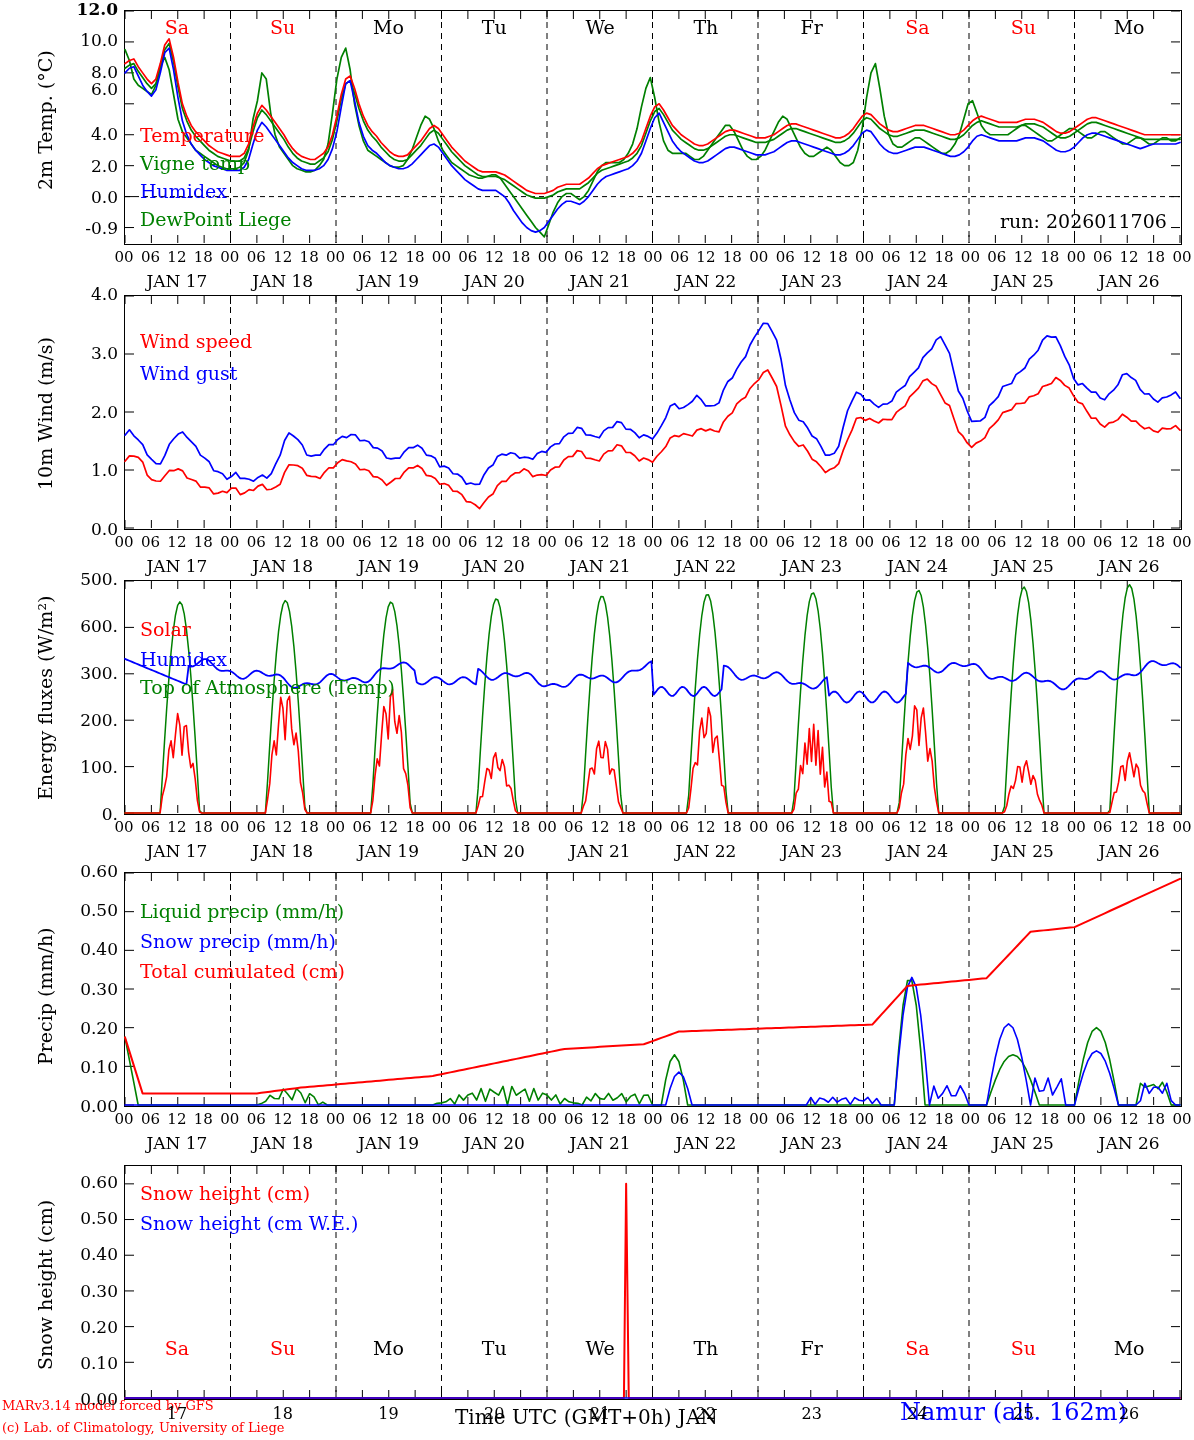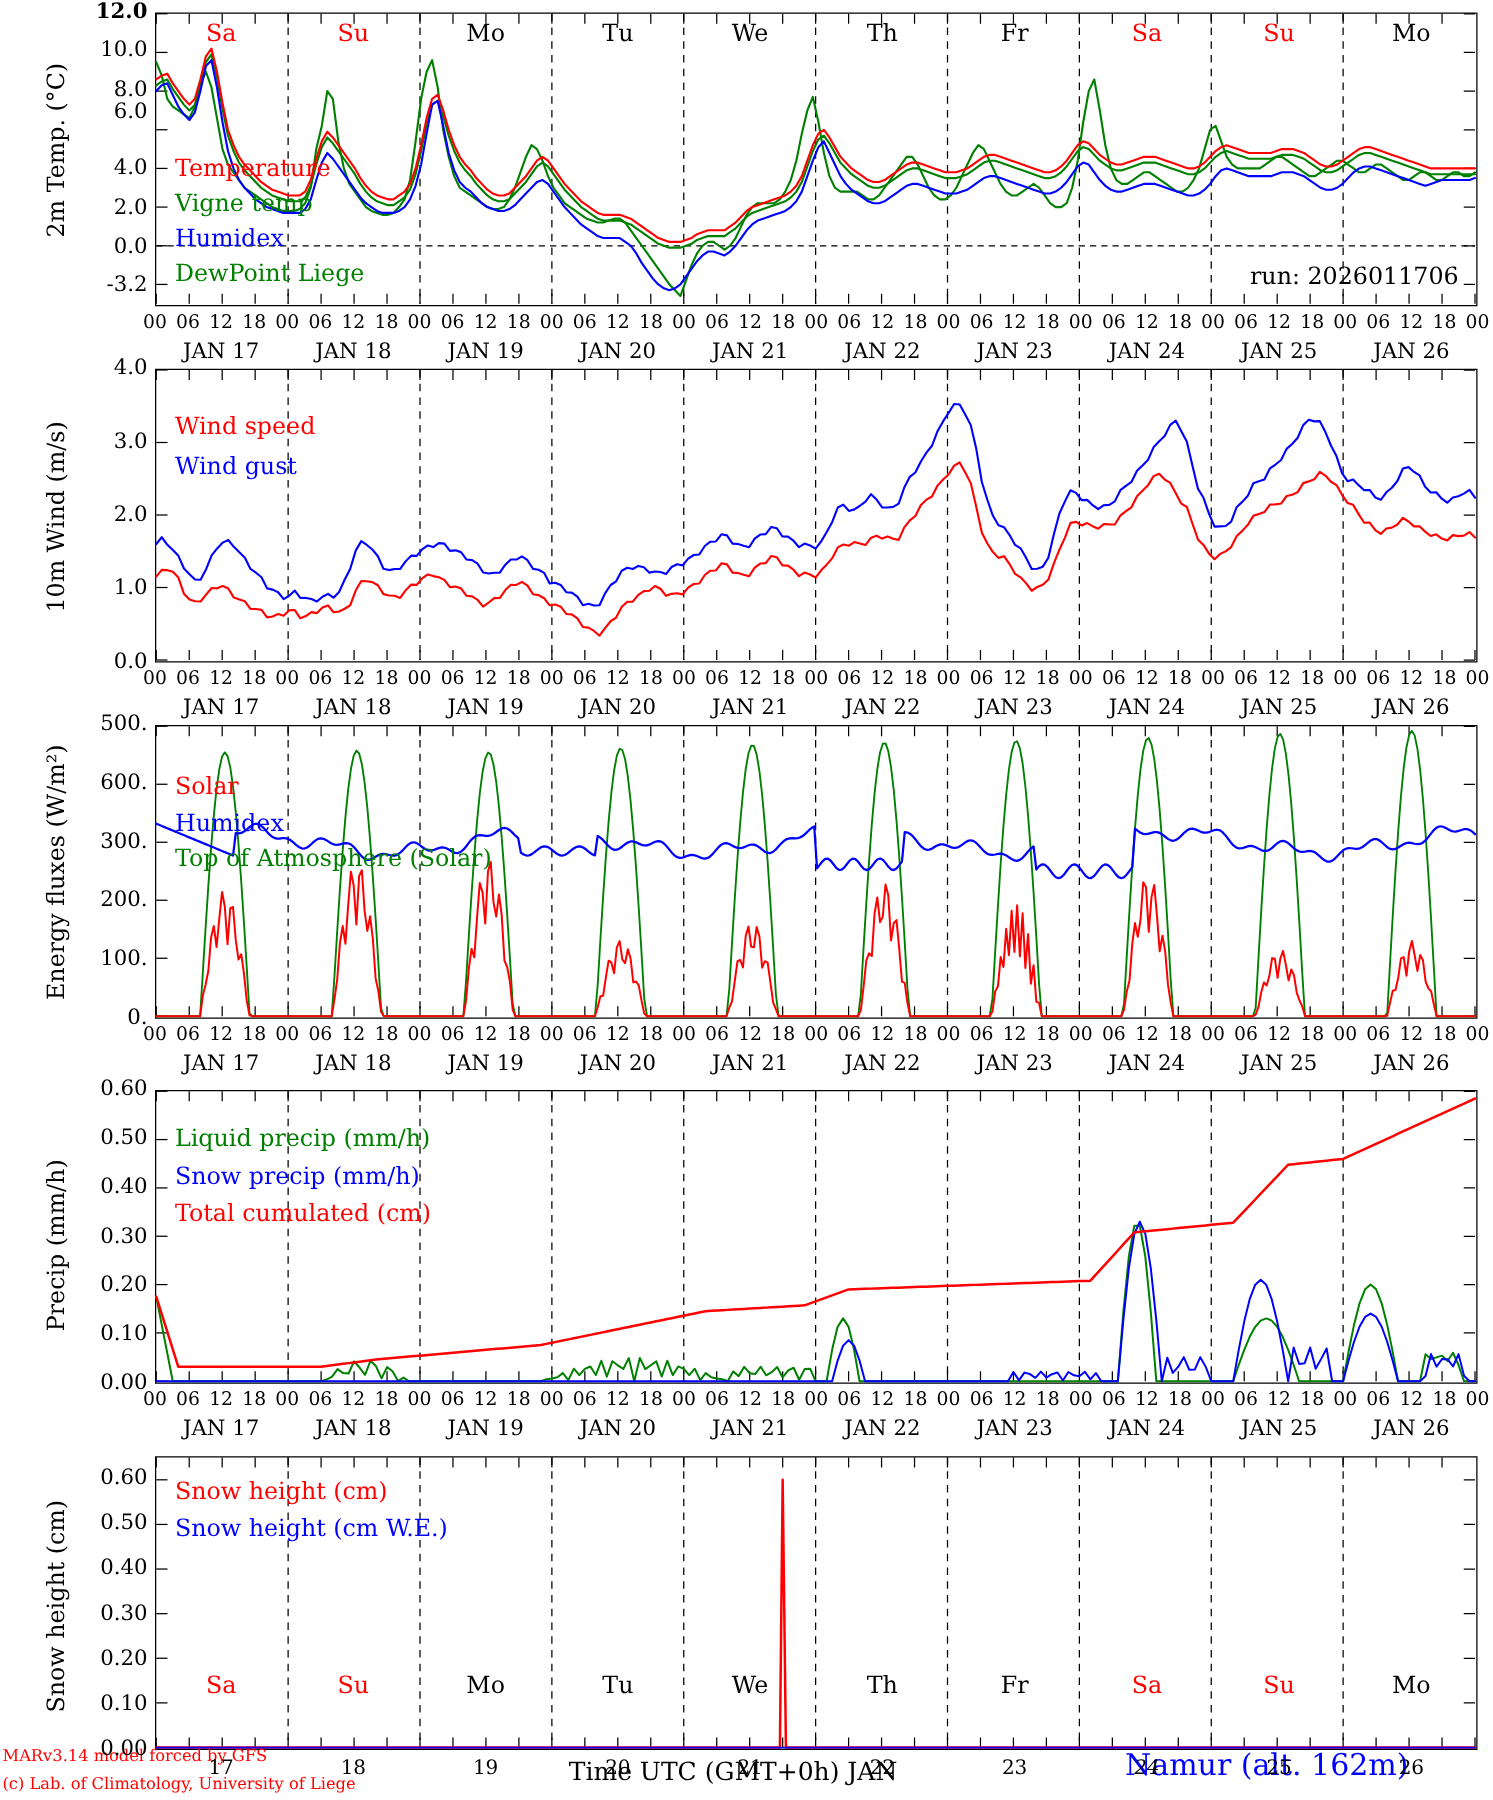--- a/index.html
+++ b/index.html
@@ -369,21 +369,21 @@
           <line x1="1028.625" y1="0" x2="1028.625" y2="8" stroke="#000" stroke-width="1"></line>
           <line x1="1055" y1="232" x2="1055" y2="224" stroke="#000" stroke-width="1"></line>
           <path d="M0.00,232.00 L2.19,232.00 L4.39,232.00 L6.58,232.00 L8.77,232.00 L10.97,232.00 L13.16,232.00 L15.35,232.00 L17.55,232.00 L19.74,232.00 L21.93,232.00 L24.13,232.00 L26.32,232.00 L28.51,232.00 L30.71,232.00 L32.90,232.00 L35.09,232.00 L37.29,196.62 L39.48,161.09 L41.67,127.70 L43.87,97.47 L46.06,71.31 L48.25,50.01 L50.45,34.22 L52.64,24.41 L54.83,20.89 L57.03,23.75 L59.22,32.91 L61.41,48.10 L63.61,68.85 L65.80,94.54 L67.99,124.39 L70.19,157.49 L72.38,192.85 L74.57,229.40 L76.77,232.00 L78.96,232.00 L81.15,232.00 L83.35,232.00 L85.54,232.00 L87.73,232.00 L89.93,232.00 L92.12,232.00 L94.31,232.00 L96.51,232.00 L98.70,232.00 L100.89,232.00 L103.09,232.00 L105.28,232.00 L107.47,232.00 L109.67,232.00 L111.86,232.00 L114.05,232.00 L116.25,232.00 L118.44,232.00 L120.63,232.00 L122.83,232.00 L125.02,232.00 L127.21,232.00 L129.41,232.00 L131.60,232.00 L133.79,232.00 L135.99,232.00 L138.18,232.00 L140.37,232.00 L142.57,200.04 L144.76,164.12 L146.95,130.25 L149.15,99.46 L151.34,72.68 L153.53,50.72 L155.73,34.24 L157.92,23.75 L160.11,19.56 L162.31,21.80 L164.50,30.40 L166.69,45.10 L168.89,65.45 L171.08,90.85 L173.27,120.51 L175.47,153.55 L177.66,188.96 L179.85,225.68 L182.05,232.00 L184.24,232.00 L186.43,232.00 L188.63,232.00 L190.82,232.00 L193.01,232.00 L195.21,232.00 L197.40,232.00 L199.59,232.00 L201.79,232.00 L203.98,232.00 L206.17,232.00 L208.37,232.00 L210.56,232.00 L212.75,232.00 L214.95,232.00 L217.14,232.00 L219.33,232.00 L221.53,232.00 L223.72,232.00 L225.91,232.00 L228.11,232.00 L230.30,232.00 L232.49,232.00 L234.69,232.00 L236.88,232.00 L239.07,232.00 L241.27,232.00 L243.46,232.00 L245.65,232.00 L247.85,203.89 L250.04,168.06 L252.23,134.16 L254.43,103.22 L256.62,76.18 L258.81,53.85 L261.01,36.91 L263.20,25.88 L265.40,21.08 L267.59,22.67 L269.78,30.59 L271.98,44.60 L274.17,64.29 L276.36,89.04 L278.56,118.13 L280.75,150.66 L282.94,185.65 L285.14,222.04 L287.33,232.00 L289.52,232.00 L291.72,232.00 L293.91,232.00 L296.10,232.00 L298.30,232.00 L300.49,232.00 L302.68,232.00 L304.88,232.00 L307.07,232.00 L309.26,232.00 L311.46,232.00 L313.65,232.00 L315.84,232.00 L318.04,232.00 L320.23,232.00 L322.42,232.00 L324.62,232.00 L326.81,232.00 L329.00,232.00 L331.20,232.00 L333.39,232.00 L335.58,232.00 L337.78,232.00 L339.97,232.00 L342.16,232.00 L344.36,232.00 L346.55,232.00 L348.74,232.00 L350.94,232.00 L353.13,207.16 L355.32,170.64 L357.52,135.98 L359.71,104.22 L361.90,76.32 L364.10,53.14 L366.29,35.37 L368.48,23.55 L370.68,18.03 L372.87,19.00 L375.06,26.40 L377.26,40.03 L379.45,59.46 L381.64,84.12 L383.84,113.25 L386.03,145.98 L388.22,181.30 L390.42,218.16 L392.61,232.00 L394.80,232.00 L397.00,232.00 L399.19,232.00 L401.38,232.00 L403.58,232.00 L405.77,232.00 L407.96,232.00 L410.16,232.00 L412.35,232.00 L414.54,232.00 L416.74,232.00 L418.93,232.00 L421.12,232.00 L423.32,232.00 L425.51,232.00 L427.70,232.00 L429.90,232.00 L432.09,232.00 L434.28,232.00 L436.48,232.00 L438.67,232.00 L440.86,232.00 L443.06,232.00 L445.25,232.00 L447.44,232.00 L449.64,232.00 L451.83,232.00 L454.02,232.00 L456.22,232.00 L458.41,210.60 L460.60,173.48 L462.80,138.13 L464.99,105.61 L467.18,76.93 L469.38,52.93 L471.57,34.35 L473.76,21.76 L475.96,15.52 L478.15,15.84 L480.34,22.69 L482.54,35.88 L484.73,55.01 L486.92,79.48 L489.12,108.58 L491.31,141.41 L493.50,176.98 L495.70,214.21 L497.89,232.00 L500.08,232.00 L502.28,232.00 L504.47,232.00 L506.66,232.00 L508.86,232.00 L511.05,232.00 L513.24,232.00 L515.44,232.00 L517.63,232.00 L519.82,232.00 L522.02,232.00 L524.21,232.00 L526.40,232.00 L528.60,232.00 L530.79,232.00 L532.98,232.00 L535.18,232.00 L537.37,232.00 L539.56,232.00 L541.76,232.00 L543.95,232.00 L546.14,232.00 L548.34,232.00 L550.53,232.00 L552.72,232.00 L554.92,232.00 L557.11,232.00 L559.30,232.00 L561.50,232.00 L563.69,214.22 L565.88,176.66 L568.08,140.78 L570.27,107.65 L572.46,78.29 L574.66,53.58 L576.85,34.27 L579.04,20.95 L581.24,14.00 L583.43,13.66 L585.62,19.92 L587.82,32.60 L590.01,51.31 L592.20,75.49 L594.40,104.40 L596.59,137.18 L598.78,172.83 L600.98,210.26 L603.17,232.00 L605.36,232.00 L607.56,232.00 L609.75,232.00 L611.94,232.00 L614.14,232.00 L616.33,232.00 L618.52,232.00 L620.72,232.00 L622.91,232.00 L625.10,232.00 L627.30,232.00 L629.49,232.00 L631.68,232.00 L633.88,232.00 L636.07,232.00 L638.26,232.00 L640.46,232.00 L642.65,232.00 L644.84,232.00 L647.04,232.00 L649.23,232.00 L651.42,232.00 L653.62,232.00 L655.81,232.00 L658.00,232.00 L660.20,232.00 L662.39,232.00 L664.58,232.00 L666.78,232.00 L668.97,217.93 L671.16,180.03 L673.36,143.70 L675.55,110.04 L677.74,80.08 L679.94,54.70 L682.13,34.70 L684.32,20.66 L686.52,13.02 L688.71,12.00 L690.90,17.65 L693.10,29.77 L695.29,48.02 L697.48,71.83 L699.68,100.49 L701.87,133.13 L704.06,168.76 L706.26,206.31 L708.45,232.00 L710.64,232.00 L712.84,232.00 L715.03,232.00 L717.22,232.00 L719.42,232.00 L721.61,232.00 L723.80,232.00 L726.00,232.00 L728.19,232.00 L730.38,232.00 L732.58,232.00 L734.77,232.00 L736.96,232.00 L739.16,232.00 L741.35,232.00 L743.54,232.00 L745.74,232.00 L747.93,232.00 L750.12,232.00 L752.32,232.00 L754.51,232.00 L756.70,232.00 L758.90,232.00 L761.09,232.00 L763.28,232.00 L765.48,232.00 L767.67,232.00 L769.86,232.00 L772.06,232.00 L774.25,221.66 L776.44,183.26 L778.64,146.34 L780.83,112.01 L783.02,81.31 L785.22,55.17 L787.41,34.38 L789.60,19.57 L791.80,11.19 L793.99,9.49 L796.19,14.52 L798.38,26.13 L800.57,43.98 L802.77,67.51 L804.96,96.02 L807.15,128.64 L809.35,164.39 L811.54,202.19 L813.73,232.00 L815.93,232.00 L818.12,232.00 L820.31,232.00 L822.51,232.00 L824.70,232.00 L826.89,232.00 L829.09,232.00 L831.28,232.00 L833.47,232.00 L835.67,232.00 L837.86,232.00 L840.05,232.00 L842.25,232.00 L844.44,232.00 L846.63,232.00 L848.83,232.00 L851.02,232.00 L853.21,232.00 L855.41,232.00 L857.60,232.00 L859.79,232.00 L861.99,232.00 L864.18,232.00 L866.37,232.00 L868.57,232.00 L870.76,232.00 L872.95,232.00 L875.15,232.00 L877.34,232.00 L879.53,225.44 L881.73,186.40 L883.92,148.74 L886.11,113.59 L888.31,82.03 L890.50,55.01 L892.69,33.34 L894.89,17.69 L897.08,8.52 L899.27,6.11 L901.47,10.53 L903.66,21.66 L905.85,39.15 L908.05,62.48 L910.24,90.94 L912.43,123.66 L914.63,159.67 L916.82,197.86 L919.01,232.00 L921.21,232.00 L923.40,232.00 L925.59,232.00 L927.79,232.00 L929.98,232.00 L932.17,232.00 L934.37,232.00 L936.56,232.00 L938.75,232.00 L940.95,232.00 L943.14,232.00 L945.33,232.00 L947.53,232.00 L949.72,232.00 L951.91,232.00 L954.11,232.00 L956.30,232.00 L958.49,232.00 L960.69,232.00 L962.88,232.00 L965.07,232.00 L967.27,232.00 L969.46,232.00 L971.65,232.00 L973.85,232.00 L976.04,232.00 L978.23,232.00 L980.43,232.00 L982.62,232.00 L984.81,229.35 L987.01,189.83 L989.20,151.59 L991.39,115.78 L993.59,83.49 L995.78,55.69 L997.97,33.23 L1000.17,16.78 L1002.36,6.84 L1004.55,3.72 L1006.75,7.50 L1008.94,18.08 L1011.13,35.13 L1013.33,58.14 L1015.52,86.40 L1017.71,119.08 L1019.91,155.17 L1022.10,193.58 L1024.29,232.00 L1026.49,232.00 L1028.68,232.00 L1030.87,232.00 L1033.07,232.00 L1035.26,232.00 L1037.45,232.00 L1039.65,232.00 L1041.84,232.00 L1044.03,232.00 L1046.23,232.00 L1048.42,232.00 L1050.61,232.00 L1052.81,232.00 L1055.00,232.00" fill="none" stroke="#008000" stroke-width="1.5" stroke-linejoin="round" stroke-linecap="round"></path>
           <path d="M0.00,232.00 L2.19,232.00 L4.39,232.00 L6.58,232.00 L8.77,232.00 L10.97,232.00 L13.16,232.00 L15.35,232.00 L17.55,232.00 L19.74,232.00 L21.93,232.00 L24.13,232.00 L26.32,232.00 L28.51,232.00 L30.71,232.00 L32.90,232.00 L35.09,232.00 L37.29,215.35 L39.48,206.81 L41.67,195.58 L43.87,168.96 L46.06,159.84 L48.25,176.69 L50.45,153.74 L52.64,132.63 L54.83,144.19 L57.03,174.30 L59.22,145.62 L61.41,144.59 L63.61,171.11 L65.80,186.62 L67.99,182.35 L70.19,197.83 L72.38,219.33 L74.57,231.01 L76.77,232.00 L78.96,232.00 L81.15,232.00 L83.35,232.00 L85.54,232.00 L87.73,232.00 L89.93,232.00 L92.12,232.00 L94.31,232.00 L96.51,232.00 L98.70,232.00 L100.89,232.00 L103.09,232.00 L105.28,232.00 L107.47,232.00 L109.67,232.00 L111.86,232.00 L114.05,232.00 L116.25,232.00 L118.44,232.00 L120.63,232.00 L122.83,232.00 L125.02,232.00 L127.21,232.00 L129.41,232.00 L131.60,232.00 L133.79,232.00 L135.99,232.00 L138.18,232.00 L140.37,232.00 L142.57,218.33 L144.76,202.63 L146.95,173.56 L149.15,159.78 L151.34,173.95 L153.53,143.42 L155.73,116.32 L157.92,127.24 L160.11,158.65 L162.31,119.74 L164.50,115.25 L166.69,147.92 L168.89,163.75 L171.08,152.08 L173.27,169.90 L175.47,201.51 L177.66,211.83 L179.85,228.31 L182.05,232.00 L184.24,232.00 L186.43,232.00 L188.63,232.00 L190.82,232.00 L193.01,232.00 L195.21,232.00 L197.40,232.00 L199.59,232.00 L201.79,232.00 L203.98,232.00 L206.17,232.00 L208.37,232.00 L210.56,232.00 L212.75,232.00 L214.95,232.00 L217.14,232.00 L219.33,232.00 L221.53,232.00 L223.72,232.00 L225.91,232.00 L228.11,232.00 L230.30,232.00 L232.49,232.00 L234.69,232.00 L236.88,232.00 L239.07,232.00 L241.27,232.00 L243.46,232.00 L245.65,232.00 L247.85,219.40 L250.04,194.36 L252.23,177.91 L254.43,184.96 L256.62,153.37 L258.81,125.50 L261.01,132.75 L263.20,157.85 L265.40,116.06 L267.59,108.49 L269.78,140.68 L271.98,152.31 L274.17,134.57 L276.36,151.11 L278.56,187.57 L280.75,192.58 L282.94,204.36 L285.14,226.76 L287.33,232.00 L289.52,232.00 L291.72,232.00 L293.91,232.00 L296.10,232.00 L298.30,232.00 L300.49,232.00 L302.68,232.00 L304.88,232.00 L307.07,232.00 L309.26,232.00 L311.46,232.00 L313.65,232.00 L315.84,232.00 L318.04,232.00 L320.23,232.00 L322.42,232.00 L324.62,232.00 L326.81,232.00 L329.00,232.00 L331.20,232.00 L333.39,232.00 L335.58,232.00 L337.78,232.00 L339.97,232.00 L342.16,232.00 L344.36,232.00 L346.55,232.00 L348.74,232.00 L350.94,232.00 L353.13,224.99 L355.32,215.91 L357.52,215.56 L359.71,200.86 L361.90,187.52 L364.10,188.96 L366.29,197.53 L368.48,176.84 L370.68,171.84 L372.87,186.49 L375.06,189.57 L377.26,178.48 L379.45,185.62 L381.64,204.91 L383.84,204.17 L386.03,207.46 L388.22,219.35 L390.42,229.74 L392.61,232.00 L394.80,232.00 L397.00,232.00 L399.19,232.00 L401.38,232.00 L403.58,232.00 L405.77,232.00 L407.96,232.00 L410.16,232.00 L412.35,232.00 L414.54,232.00 L416.74,232.00 L418.93,232.00 L421.12,232.00 L423.32,232.00 L425.51,232.00 L427.70,232.00 L429.90,232.00 L432.09,232.00 L434.28,232.00 L436.48,232.00 L438.67,232.00 L440.86,232.00 L443.06,232.00 L445.25,232.00 L447.44,232.00 L449.64,232.00 L451.83,232.00 L454.02,232.00 L456.22,232.00 L458.41,225.21 L460.60,220.02 L462.80,203.83 L464.99,188.00 L467.18,187.00 L469.38,193.01 L471.57,167.81 L473.76,160.18 L475.96,176.42 L478.15,176.80 L480.34,160.60 L482.54,168.14 L484.73,193.19 L486.92,187.93 L489.12,189.04 L491.31,204.72 L493.50,220.83 L495.70,226.37 L497.89,232.00 L500.08,232.00 L502.28,232.00 L504.47,232.00 L506.66,232.00 L508.86,232.00 L511.05,232.00 L513.24,232.00 L515.44,232.00 L517.63,232.00 L519.82,232.00 L522.02,232.00 L524.21,232.00 L526.40,232.00 L528.60,232.00 L530.79,232.00 L532.98,232.00 L535.18,232.00 L537.37,232.00 L539.56,232.00 L541.76,232.00 L543.95,232.00 L546.14,232.00 L548.34,232.00 L550.53,232.00 L552.72,232.00 L554.92,232.00 L557.11,232.00 L559.30,232.00 L561.50,232.00 L563.69,226.97 L565.88,208.34 L568.08,187.21 L570.27,181.65 L572.46,183.89 L574.66,149.69 L576.85,137.03 L579.04,156.64 L581.24,152.29 L583.43,126.52 L585.62,135.20 L587.82,171.44 L590.01,157.50 L592.20,155.08 L594.40,178.30 L596.59,204.28 L598.78,205.37 L600.98,221.44 L603.17,232.00 L605.36,232.00 L607.56,232.00 L609.75,232.00 L611.94,232.00 L614.14,232.00 L616.33,232.00 L618.52,232.00 L620.72,232.00 L622.91,232.00 L625.10,232.00 L627.30,232.00 L629.49,232.00 L631.68,232.00 L633.88,232.00 L636.07,232.00 L638.26,232.00 L640.46,232.00 L642.65,232.00 L644.84,232.00 L647.04,232.00 L649.23,232.00 L651.42,232.00 L653.62,232.00 L655.81,232.00 L658.00,232.00 L660.20,232.00 L662.39,232.00 L664.58,232.00 L666.78,232.00 L668.97,228.03 L671.16,212.09 L673.36,208.07 L675.55,184.54 L677.74,192.59 L679.94,162.04 L682.13,183.18 L684.32,147.58 L686.52,180.48 L688.71,143.18 L690.90,184.23 L693.10,149.60 L695.29,193.31 L697.48,166.24 L699.68,206.01 L701.87,191.16 L704.06,220.32 L706.26,221.34 L708.45,232.00 L710.64,232.00 L712.84,232.00 L715.03,232.00 L717.22,232.00 L719.42,232.00 L721.61,232.00 L723.80,232.00 L726.00,232.00 L728.19,232.00 L730.38,232.00 L732.58,232.00 L734.77,232.00 L736.96,232.00 L739.16,232.00 L741.35,232.00 L743.54,232.00 L745.74,232.00 L747.93,232.00 L750.12,232.00 L752.32,232.00 L754.51,232.00 L756.70,232.00 L758.90,232.00 L761.09,232.00 L763.28,232.00 L765.48,232.00 L767.67,232.00 L769.86,232.00 L772.06,232.00 L774.25,226.74 L776.44,211.98 L778.64,203.15 L780.83,173.82 L783.02,157.46 L785.22,168.42 L787.41,154.84 L789.60,124.80 L791.80,128.84 L793.99,164.48 L796.19,136.92 L798.38,126.94 L800.57,151.53 L802.77,180.09 L804.96,167.53 L807.15,180.16 L809.35,206.34 L811.54,220.94 L813.73,232.00 L815.93,232.00 L818.12,232.00 L820.31,232.00 L822.51,232.00 L824.70,232.00 L826.89,232.00 L829.09,232.00 L831.28,232.00 L833.47,232.00 L835.67,232.00 L837.86,232.00 L840.05,232.00 L842.25,232.00 L844.44,232.00 L846.63,232.00 L848.83,232.00 L851.02,232.00 L853.21,232.00 L855.41,232.00 L857.60,232.00 L859.79,232.00 L861.99,232.00 L864.18,232.00 L866.37,232.00 L868.57,232.00 L870.76,232.00 L872.95,232.00 L875.15,232.00 L877.34,232.00 L879.53,230.77 L881.73,224.77 L883.92,213.22 L886.11,205.03 L888.31,207.45 L890.50,199.60 L892.69,185.50 L894.89,186.03 L897.08,201.25 L899.27,185.86 L901.47,179.74 L903.66,190.81 L905.85,203.31 L908.05,194.57 L910.24,199.38 L912.43,213.25 L914.63,219.40 L916.82,224.09 L919.01,232.00 L921.21,232.00 L923.40,232.00 L925.59,232.00 L927.79,232.00 L929.98,232.00 L932.17,232.00 L934.37,232.00 L936.56,232.00 L938.75,232.00 L940.95,232.00 L943.14,232.00 L945.33,232.00 L947.53,232.00 L949.72,232.00 L951.91,232.00 L954.11,232.00 L956.30,232.00 L958.49,232.00 L960.69,232.00 L962.88,232.00 L965.07,232.00 L967.27,232.00 L969.46,232.00 L971.65,232.00 L973.85,232.00 L976.04,232.00 L978.23,232.00 L980.43,232.00 L982.62,232.00 L984.81,231.52 L987.01,221.30 L989.20,211.60 L991.39,211.06 L993.59,201.18 L995.78,185.72 L997.97,184.68 L1000.17,199.53 L1002.36,180.04 L1004.55,171.77 L1006.75,183.36 L1008.94,195.74 L1011.13,183.05 L1013.33,187.18 L1015.52,204.23 L1017.71,209.67 L1019.91,212.02 L1022.10,222.60 L1024.29,232.00 L1026.49,232.00 L1028.68,232.00 L1030.87,232.00 L1033.07,232.00 L1035.26,232.00 L1037.45,232.00 L1039.65,232.00 L1041.84,232.00 L1044.03,232.00 L1046.23,232.00 L1048.42,232.00 L1050.61,232.00 L1052.81,232.00 L1055.00,232.00" fill="none" stroke="#ff0000" stroke-width="1.6" stroke-linejoin="round" stroke-linecap="round"></path>
           <path d="M0.00,77.95 L2.19,78.86 L4.39,79.77 L6.58,80.68 L8.77,81.59 L10.97,82.50 L13.16,83.41 L15.35,84.32 L17.55,85.23 L19.74,86.14 L21.93,87.05 L24.13,87.96 L26.32,88.87 L28.51,89.78 L30.71,90.69 L32.90,91.60 L35.09,92.50 L37.29,93.41 L39.48,94.32 L41.67,95.23 L43.87,96.14 L46.06,97.05 L48.25,97.96 L50.45,98.87 L52.64,99.78 L54.83,100.69 L57.03,101.60 L59.22,102.51 L61.41,103.42 L63.61,85.42 L65.80,85.67 L67.99,85.33 L70.19,84.27 L72.38,82.63 L74.57,80.74 L76.77,79.06 L78.96,78.06 L81.15,78.05 L83.35,79.11 L85.54,81.05 L87.73,83.49 L89.93,85.95 L92.12,87.98 L94.31,89.29 L96.51,89.84 L98.70,89.81 L100.89,89.58 L103.09,89.55 L105.28,90.04 L107.47,91.20 L109.67,92.91 L111.86,94.85 L114.05,96.58 L116.25,97.67 L118.44,97.83 L120.63,97.00 L122.83,95.38 L125.02,93.37 L127.21,91.47 L129.41,90.13 L131.60,89.64 L133.79,90.04 L135.99,91.13 L138.18,92.54 L140.37,93.83 L142.57,94.66 L144.76,94.86 L146.95,94.51 L149.15,93.92 L151.34,93.48 L153.53,93.62 L155.73,94.59 L157.92,96.44 L160.11,98.96 L162.31,101.73 L164.50,104.25 L166.69,106.07 L168.89,106.92 L171.08,106.75 L173.27,105.80 L175.47,104.45 L177.66,103.17 L179.85,102.31 L182.05,102.08 L184.24,102.40 L186.43,103.00 L188.63,103.49 L190.82,103.48 L193.01,102.70 L195.21,101.12 L197.40,98.94 L199.59,96.57 L201.79,94.50 L203.98,93.16 L206.17,92.82 L208.37,93.47 L210.56,94.87 L212.75,96.61 L214.95,98.20 L217.14,99.25 L219.33,99.56 L221.53,99.17 L223.72,98.34 L225.91,97.47 L228.11,96.94 L230.30,97.04 L232.49,97.80 L234.69,99.03 L236.88,100.34 L239.07,101.29 L241.27,101.44 L243.46,100.59 L245.65,98.73 L247.85,96.16 L250.04,93.30 L252.23,90.66 L254.43,88.65 L256.62,87.48 L258.81,87.11 L261.01,87.29 L263.20,87.61 L265.40,87.68 L267.59,87.20 L269.78,86.12 L271.98,84.60 L274.17,83.01 L276.36,81.78 L278.56,81.31 L280.75,81.81 L282.94,83.23 L285.14,85.29 L287.33,87.54 L289.52,89.48 L291.72,101.17 L293.91,102.64 L296.10,103.41 L298.30,103.29 L300.49,102.31 L302.68,100.71 L304.88,98.88 L307.07,97.26 L309.26,96.25 L311.46,96.10 L313.65,96.84 L315.84,98.29 L318.04,100.10 L320.23,101.83 L322.42,103.05 L324.62,103.47 L326.81,102.99 L329.00,101.71 L331.20,99.96 L333.39,98.17 L335.58,96.76 L337.78,96.08 L339.97,96.30 L342.16,97.36 L344.36,99.01 L346.55,100.84 L348.74,102.41 L350.94,103.33 L353.13,87.80 L355.32,89.11 L357.52,91.10 L359.71,93.52 L361.90,95.91 L364.10,97.79 L366.29,98.81 L368.48,98.78 L370.68,97.80 L372.87,96.19 L375.06,94.43 L377.26,92.98 L379.45,92.19 L381.64,92.19 L383.84,92.86 L386.03,93.89 L388.22,94.85 L390.42,95.38 L392.61,95.27 L394.80,94.54 L397.00,93.45 L399.19,92.41 L401.38,91.87 L403.58,92.18 L405.77,93.47 L407.96,95.63 L410.16,98.31 L412.35,101.02 L414.54,103.29 L416.74,104.76 L418.93,105.29 L421.12,105.01 L423.32,104.25 L425.51,103.43 L427.70,102.94 L429.90,103.02 L432.09,103.65 L434.28,104.61 L436.48,105.52 L438.67,105.94 L440.86,105.54 L443.06,104.21 L445.25,102.08 L447.44,99.49 L449.64,96.94 L451.83,94.90 L454.02,93.73 L456.22,93.54 L458.41,94.19 L460.60,95.34 L462.80,96.53 L464.99,97.34 L467.18,97.54 L469.38,97.08 L471.57,96.19 L473.76,95.23 L475.96,94.62 L478.15,94.67 L480.34,95.50 L482.54,96.98 L484.73,98.77 L486.92,100.40 L489.12,101.39 L491.31,101.42 L493.50,100.40 L495.70,98.50 L497.89,96.09 L500.08,93.65 L502.28,91.61 L504.47,90.26 L506.66,89.64 L508.86,89.56 L511.05,89.65 L513.24,89.50 L515.44,88.81 L517.63,87.43 L519.82,85.50 L522.02,83.35 L524.21,81.42 L526.40,80.16 L528.60,113.61 L530.79,110.93 L532.98,108.04 L535.18,106.12 L537.37,105.96 L539.56,107.61 L541.76,110.41 L543.95,113.22 L546.14,114.89 L548.34,114.76 L550.53,112.87 L552.72,109.98 L554.92,107.29 L557.11,105.86 L559.30,106.30 L561.50,108.41 L563.69,111.35 L565.88,113.91 L568.08,115.06 L570.27,114.33 L572.46,112.02 L574.66,109.06 L576.85,106.66 L579.04,105.79 L581.24,106.81 L583.43,109.30 L585.62,112.25 L587.82,114.46 L590.01,115.03 L592.20,113.74 L594.40,111.10 L596.59,108.19 L598.78,84.72 L600.98,85.03 L603.17,86.16 L605.36,88.13 L607.56,90.74 L609.75,93.57 L611.94,96.13 L614.14,97.98 L616.33,98.83 L618.52,98.68 L620.72,97.76 L622.91,96.46 L625.10,95.26 L627.30,94.55 L629.49,94.50 L631.68,95.08 L633.88,96.01 L636.07,96.91 L638.26,97.38 L640.46,97.15 L642.65,96.19 L644.84,94.69 L647.04,93.06 L649.23,91.76 L651.42,91.22 L653.62,91.69 L655.81,93.15 L658.00,95.34 L660.20,97.84 L662.39,100.15 L664.58,101.87 L666.78,102.79 L668.97,102.94 L671.16,102.59 L673.36,102.13 L675.55,101.95 L677.74,102.34 L679.94,103.34 L682.13,104.77 L684.32,106.26 L686.52,107.35 L688.71,107.65 L690.90,106.95 L693.10,105.26 L695.29,102.87 L697.48,100.23 L699.68,97.84 L701.87,96.11 L704.06,114.60 L706.26,112.00 L708.45,110.57 L710.64,110.73 L712.84,112.45 L715.03,115.20 L717.22,118.20 L719.42,120.54 L721.61,121.56 L723.80,120.94 L726.00,118.87 L728.19,115.96 L730.38,113.06 L732.58,111.02 L734.77,110.45 L736.96,111.51 L739.16,113.89 L741.35,116.88 L743.54,119.62 L745.74,121.30 L747.93,121.41 L750.12,119.94 L752.32,117.31 L754.51,114.30 L756.70,111.78 L758.90,110.50 L761.09,110.84 L763.28,112.70 L765.48,115.52 L767.67,118.49 L769.86,120.72 L772.06,121.57 L774.25,120.78 L776.44,118.59 L778.64,115.64 L780.83,112.79 L783.02,81.93 L785.22,83.69 L787.41,85.19 L789.60,86.11 L791.80,86.32 L793.99,85.93 L796.19,85.26 L798.38,84.73 L800.57,84.69 L802.77,85.36 L804.96,86.68 L807.15,88.40 L809.35,90.09 L811.54,91.29 L813.73,91.63 L815.93,90.96 L818.12,89.40 L820.31,87.26 L822.51,85.04 L824.70,83.22 L826.89,82.14 L829.09,81.93 L831.28,82.48 L833.47,83.47 L835.67,84.47 L837.86,85.10 L840.05,85.16 L842.25,84.65 L844.44,83.80 L846.63,83.03 L848.83,82.77 L851.02,83.36 L853.21,84.92 L855.41,87.32 L857.60,90.22 L859.79,93.13 L861.99,95.56 L864.18,97.15 L866.37,97.79 L868.57,97.60 L870.76,96.91 L872.95,96.17 L875.15,95.78 L877.34,95.96 L879.53,96.75 L881.73,97.90 L883.92,99.06 L886.11,99.79 L888.31,99.78 L890.50,98.90 L892.69,97.29 L894.89,95.30 L897.08,93.40 L899.27,92.08 L901.47,91.67 L903.66,92.27 L905.85,93.74 L908.05,95.70 L910.24,97.69 L912.43,99.30 L914.63,100.24 L916.82,100.49 L919.01,100.24 L921.21,99.86 L923.40,99.76 L925.59,100.25 L927.79,101.45 L929.98,103.24 L932.17,105.27 L934.37,107.09 L936.56,108.23 L938.75,108.38 L940.95,107.46 L943.14,105.65 L945.33,103.33 L947.53,101.00 L949.72,99.09 L951.91,97.90 L954.11,97.47 L956.30,97.60 L958.49,97.93 L960.69,98.06 L962.88,97.66 L965.07,96.58 L967.27,94.95 L969.46,93.08 L971.65,91.41 L973.85,90.37 L976.04,90.26 L978.23,91.13 L980.43,92.79 L982.62,94.82 L984.81,96.74 L987.01,98.09 L989.20,98.57 L991.39,98.16 L993.59,97.05 L995.78,95.62 L997.97,94.30 L1000.17,93.43 L1002.36,93.19 L1004.55,93.48 L1006.75,94.01 L1008.94,94.37 L1011.13,94.16 L1013.33,93.10 L1015.52,91.16 L1017.71,88.55 L1019.91,85.68 L1022.10,83.05 L1024.29,81.12 L1026.49,80.16 L1028.68,80.20 L1030.87,81.03 L1033.07,82.25 L1035.26,83.40 L1037.45,84.12 L1039.65,84.22 L1041.84,83.76 L1044.03,83.01 L1046.23,82.37 L1048.42,82.24 L1050.61,82.88 L1052.81,84.32 L1055.00,86.35" fill="none" stroke="#0000ff" stroke-width="1.8" stroke-linejoin="round" stroke-linecap="round"></path>
         </svg>
     </div>
     <div class="ylabel" style="left:34px;top:800px;font-size:19px;">Energy fluxes (W/m²)</div>
     <div class="legend red" style="left:140px;top:618px;">Solar</div>
     <div class="legend blue" style="left:140px;top:648px;">Humidex</div>
-    <div class="legend green" style="left:140px;top:676px;">Top of Atmosphere (Solar)</div>
+    <div class="legend green" style="left:140px;top:676px;">Top of Atmosphere (Temp)</div>
   </div>
 
   <div class="panel">
     <div class="plotbox" id="box4" style="left:124px;top:872px;width:1058px;height:235px;">
       <svg id="svg4" width="1055" height="232" viewBox="0 0 1055 232" preserveAspectRatio="none">
           <line x1="105.5" y1="0" x2="105.5" y2="232" stroke="#000" stroke-width="1" stroke-dasharray="6,5"></line>
           <line x1="211" y1="0" x2="211" y2="232" stroke="#000" stroke-width="1" stroke-dasharray="6,5"></line>
           <line x1="316.5" y1="0" x2="316.5" y2="232" stroke="#000" stroke-width="1" stroke-dasharray="6,5"></line>
           <line x1="422" y1="0" x2="422" y2="232" stroke="#000" stroke-width="1" stroke-dasharray="6,5"></line>
           <line x1="527.5" y1="0" x2="527.5" y2="232" stroke="#000" stroke-width="1" stroke-dasharray="6,5"></line>
@@ -611,21 +611,21 @@
     <div class="ylabel" style="left:34px;top:1370px;font-size:19px;">Snow height (cm)</div>
     <div class="legend red" style="left:140px;top:1182px;">Snow height (cm)</div>
     <div class="legend blue" style="left:140px;top:1212px;">Snow height (cm W.E.)</div>
   </div>
 
   <div class="foot red" style="left:2px;top:1398px;">MARv3.14 model forced by GFS</div>
   <div class="foot red" style="left:2px;top:1420px;">(c) Lab. of Climatology, University of Liege</div>
   <div class="xaxis-title" style="left:455px;top:1405px;">Time UTC (GMT+0h) JAN</div>
   <div class="footbig blue" style="left:900px;top:1398px;">Namur (alt. 162m)</div>
 
-<div class="ytick" style="left: 40px; top: 218.333px;;width:78px;">-3.2</div>
+<div class="ytick" style="left: 40px; top: 218.333px;;width:78px;">-0.9</div>
     <div class="ytick" style="left: 40px; top: 187px;;width:78px;">0.0</div>
     <div class="ytick" style="left: 40px; top: 155.667px;;width:78px;">2.0</div>
     <div class="ytick" style="left: 40px; top: 124.333px;;width:78px;">4.0</div>
     <div class="ytick" style="left: 40px; top: 79px;;width:78px;">6.0</div>
     <div class="ytick" style="left: 40px; top: 61.6667px;;width:78px;">8.0</div>
     <div class="ytick" style="left: 40px; top: 30.3333px;;width:78px;">10.0</div>
     <div class="ytick" style="left: 40px; top: -1px;;width:78px;font-weight:bold;">12.0</div>
     <div class="xtick" style="left: 108px; top: 248px;;width:32px;">00</div>
     <div class="xtick" style="left: 134.45px; top: 248px;;width:32px;">06</div>
     <div class="xtick" style="left: 160.9px; top: 248px;;width:32px;">12</div>

